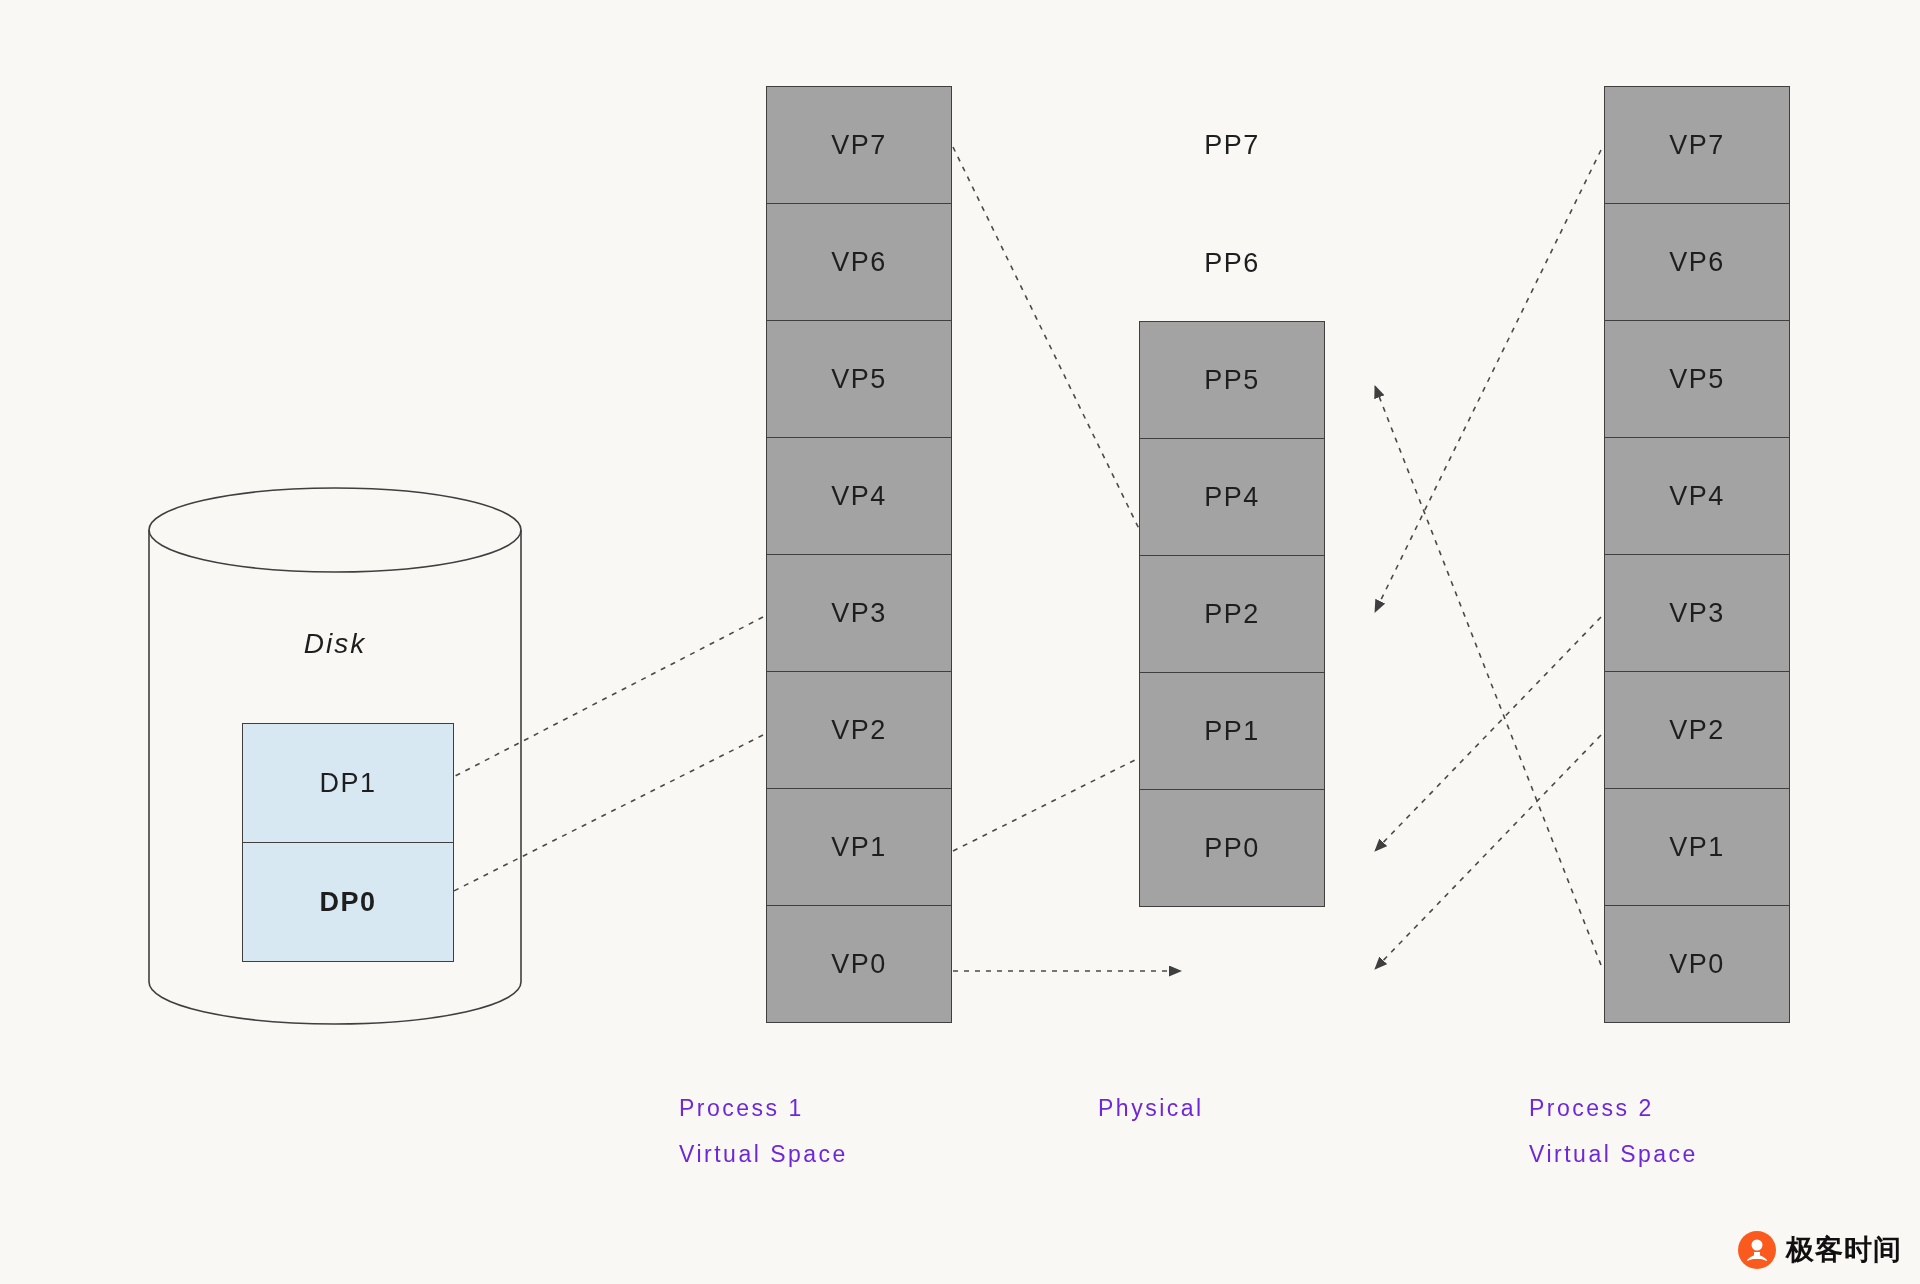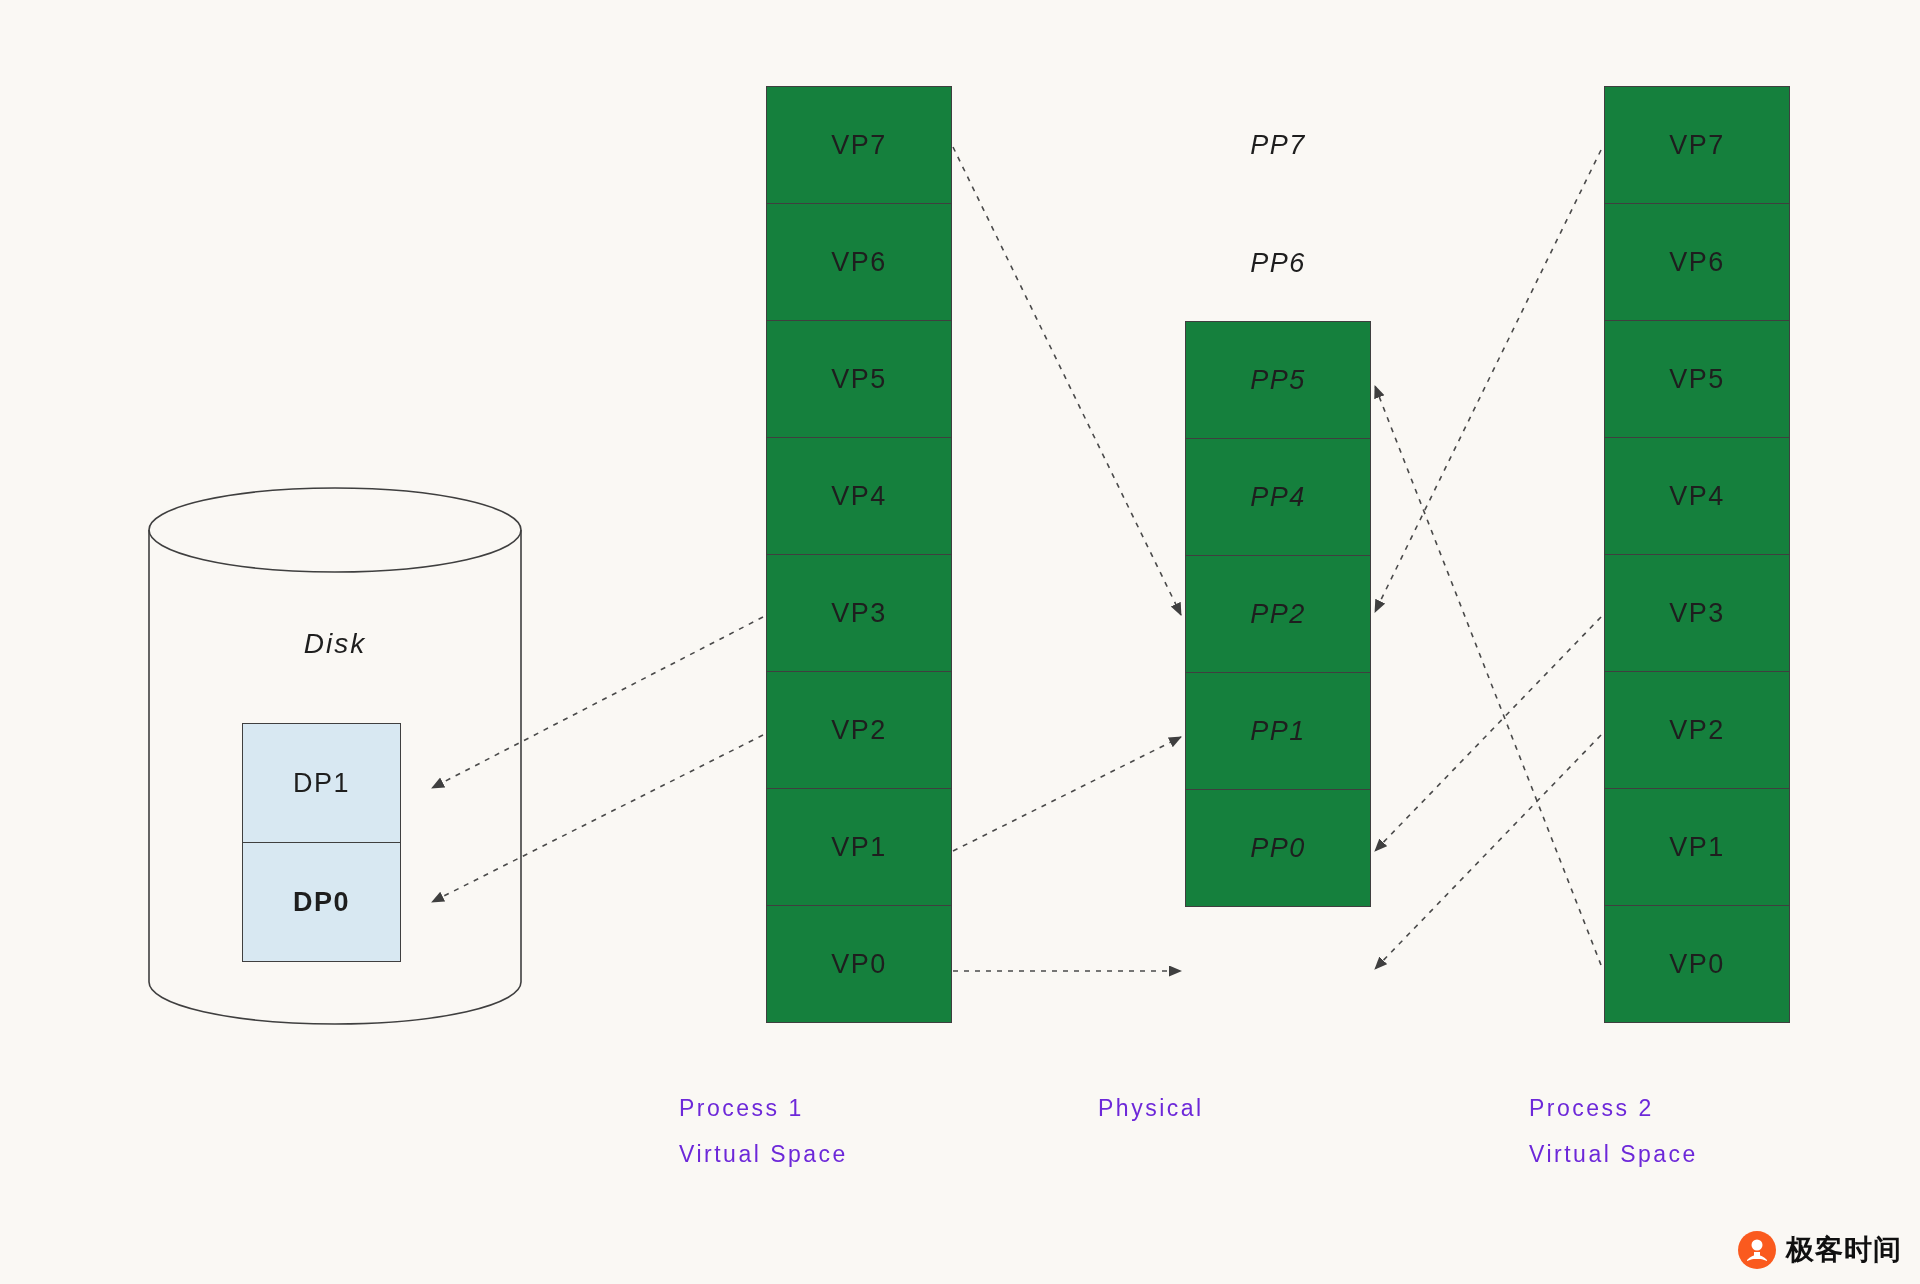--- a/index.html
+++ b/index.html
@@ -9,36 +9,36 @@
     background:#faf8f4;
     font-family:"Liberation Sans","DejaVu Sans",sans-serif;
     overflow:hidden;
   }
   .overlay{position:absolute;left:0;top:0;width:1920px;height:1284px;}
   .col{position:absolute;width:186px;top:86px;}
   .cell{
     box-sizing:border-box;
     width:186px;height:118px;
     border:1px solid #3f3f3f;
-    background:#15803d;
+    background:#a3a3a3;
     display:flex;align-items:center;justify-content:center;
     font-size:27px;color:#1e1e1e;letter-spacing:1.5px;
     margin-top:-1px;
   }
   .cell:first-child{margin-top:0;}
   .plabel{
     box-sizing:border-box;
     width:186px;height:118px;
     display:flex;align-items:center;justify-content:center;
     font-size:27px;color:#1e1e1e;letter-spacing:1.5px;
     background:transparent;border:none;
   }
   .dp-box{
     position:absolute;box-sizing:border-box;
-    left:242px;width:159px;height:120px;
+    left:242px;width:212px;height:120px;
     border:1px solid #3f3f3f;background:#d8e8f2;
     display:flex;align-items:center;justify-content:center;
     font-size:27px;color:#1e1e1e;letter-spacing:1.5px;
   }
   .disk-label{
     position:absolute;left:215px;top:628px;width:240px;
     text-align:center;font-size:28px;color:#1e1e1e;letter-spacing:2px;font-style:italic;
   }
   .caption{
     position:absolute;width:360px;top:1085px;
@@ -94,21 +94,21 @@
     <div class="cell">VP7</div>
     <div class="cell">VP6</div>
     <div class="cell">VP5</div>
     <div class="cell">VP4</div>
     <div class="cell">VP3</div>
     <div class="cell">VP2</div>
     <div class="cell">VP1</div>
     <div class="cell">VP0</div>
   </div>
 
-  <div class="col" style="left:1185px;font-style:italic;">
+  <div class="col" style="left:1139px;">
     <div class="plabel">PP7</div>
     <div class="plabel">PP6</div>
     <div class="cell">PP5</div>
     <div class="cell">PP4</div>
     <div class="cell">PP2</div>
     <div class="cell">PP1</div>
     <div class="cell">PP0</div>
   </div>
 
   <div class="col" style="left:1604px;">

